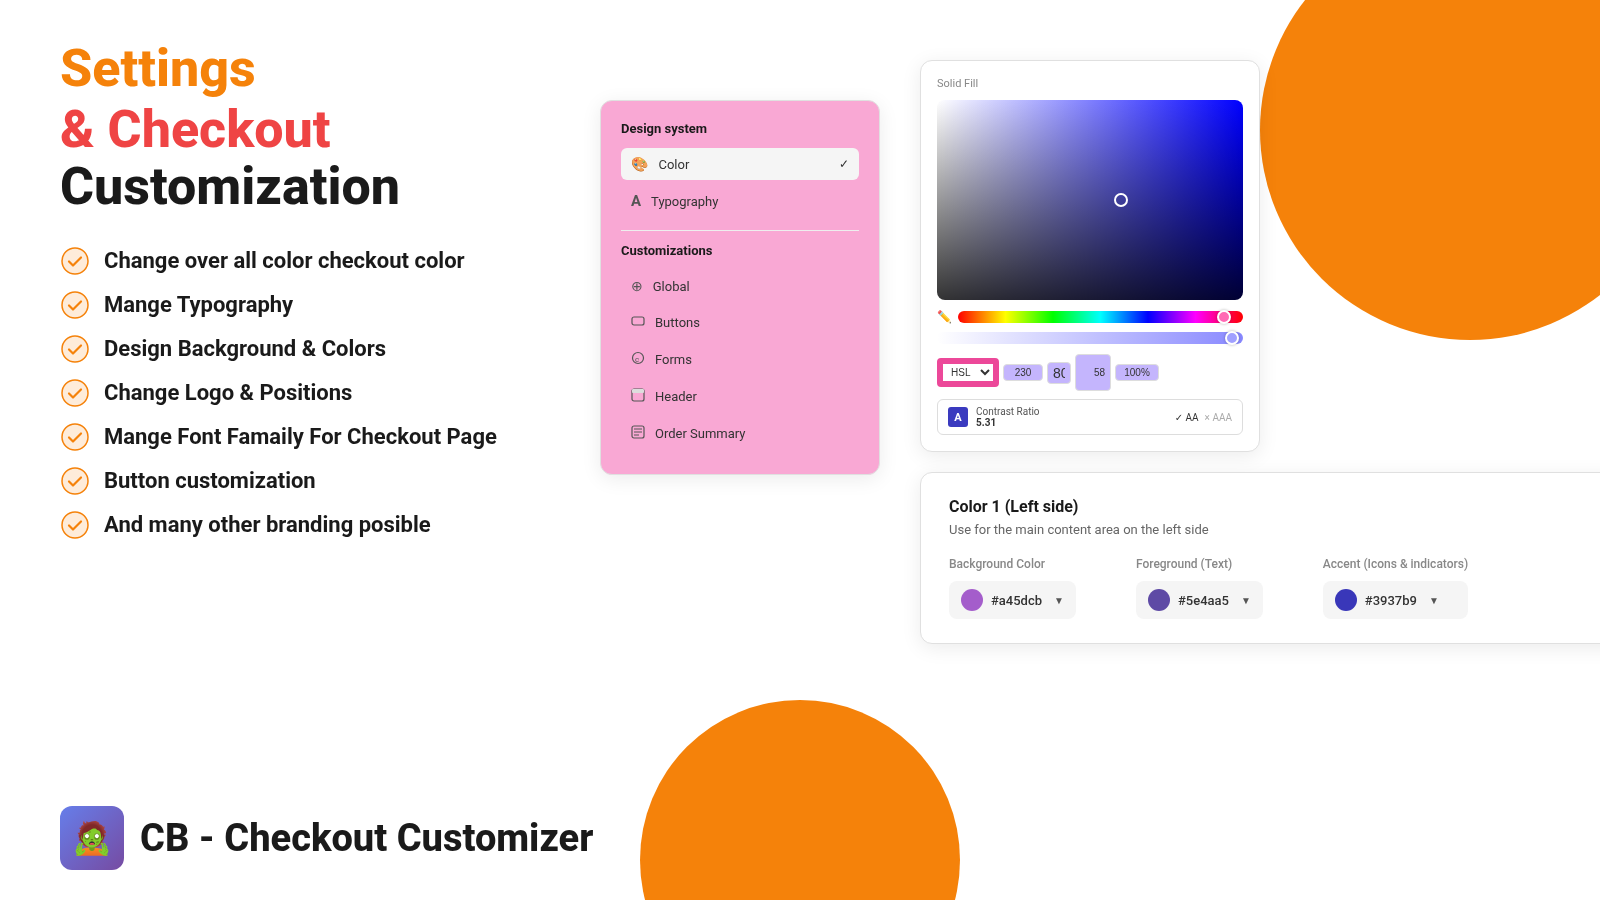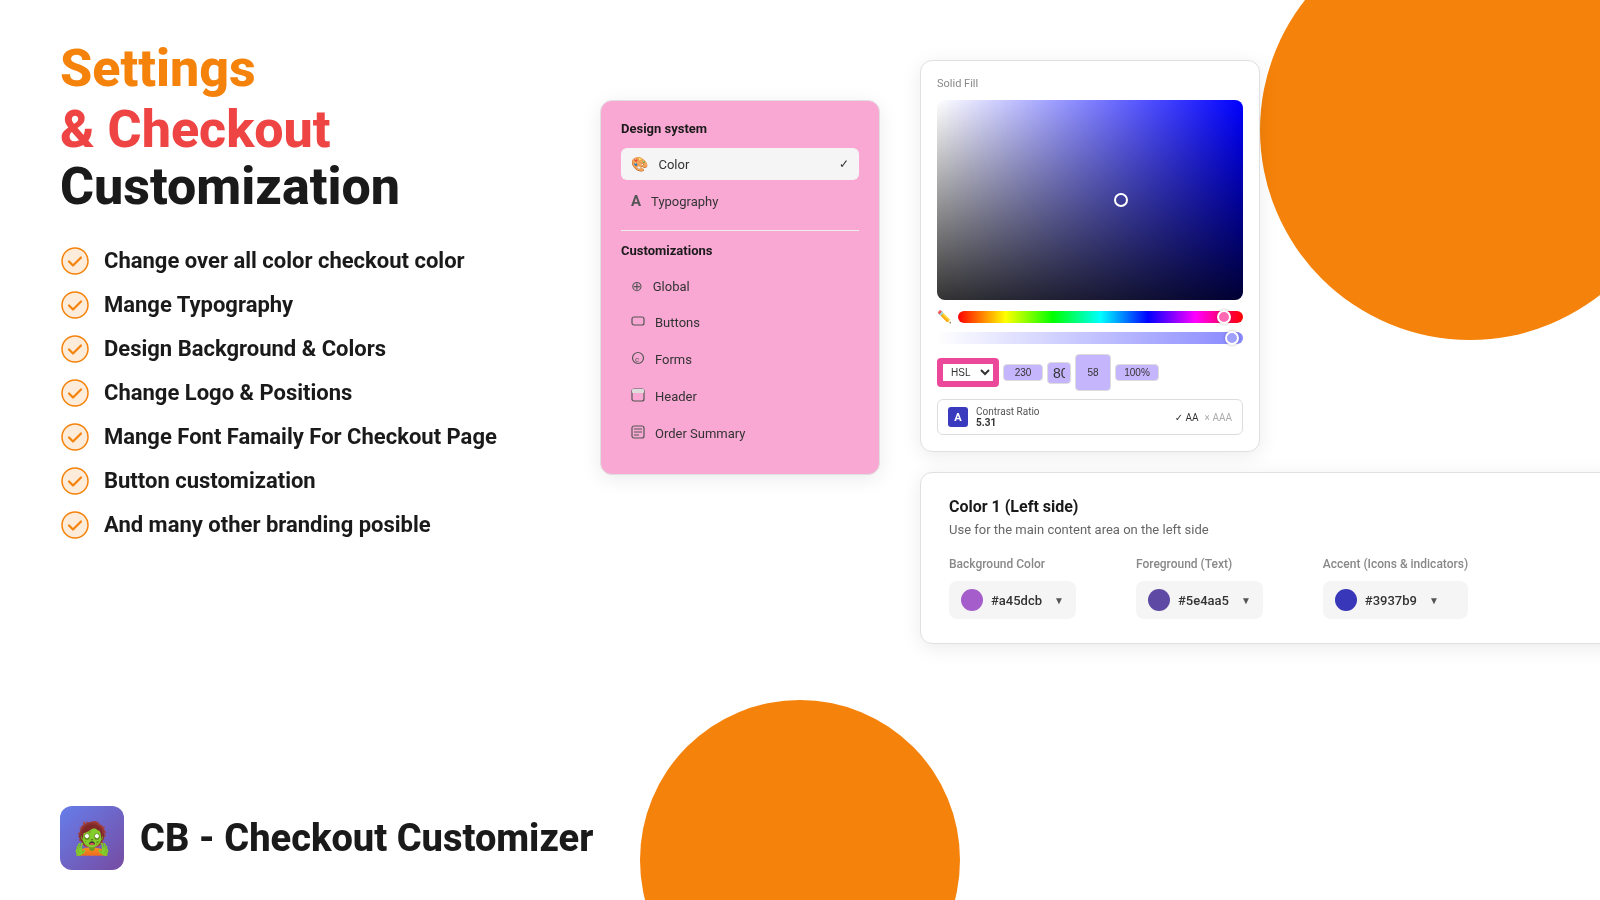--- a/index.html
+++ b/index.html
@@ -543,21 +543,21 @@
       </div>
 
       <div class="hsl-row">
         <select class="hsl-select">
           <option>HSL</option>
           <option>HEX</option>
           <option>RGB</option>
         </select>
         <input class="hsl-value" value="230" readonly="" style="font-size: 10px; border: 1px solid rgb(221, 221, 221); border-radius: 4px; padding: 2px 5px; width: 40px; text-align: center;">
         <input class="hsl-value" value="80" readonly="" style="font-size: 14px; border: 1px solid rgb(221, 221, 221); border-radius: 4px; padding: 2px 5px; width: 24px; text-align: center;">
-        <input class="hsl-value" value="58" readonly="" style="font-size: 10px; border: 1px solid rgb(221, 221, 221); border-radius: 4px; padding: 12px 5px; width: 36px; text-align: center;">
+        <input class="hsl-value" value="58" readonly="" style="font-size: 10px; border: 1px solid rgb(221, 221, 221); border-radius: 4px; padding: 12px 5px; width: 36px; text-align: right;">
         <input class="hsl-value" value="100%" readonly="" style="font-size: 10px; border: 1px solid rgb(221, 221, 221); border-radius: 4px; padding: 2px 5px; width: 44px; text-align: center;">
       </div>
 
       <div class="contrast-row">
         <div class="contrast-a">A</div>
         <div>
           <div class="contrast-label">Contrast Ratio</div>
           <div class="contrast-value">5.31</div>
         </div>
         <div class="contrast-badges">

